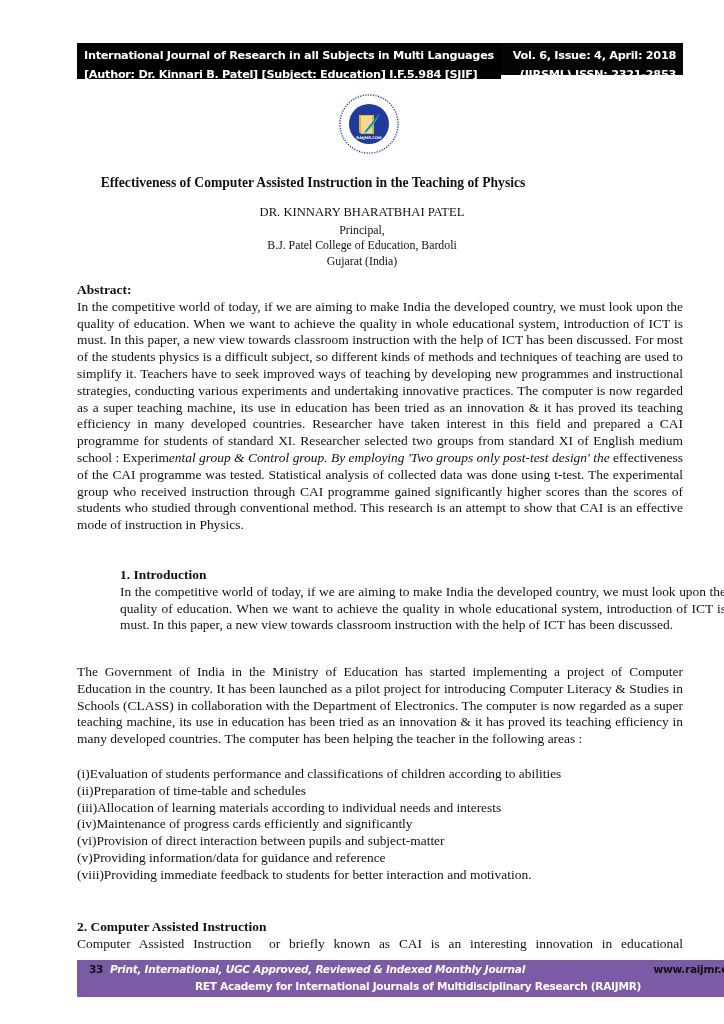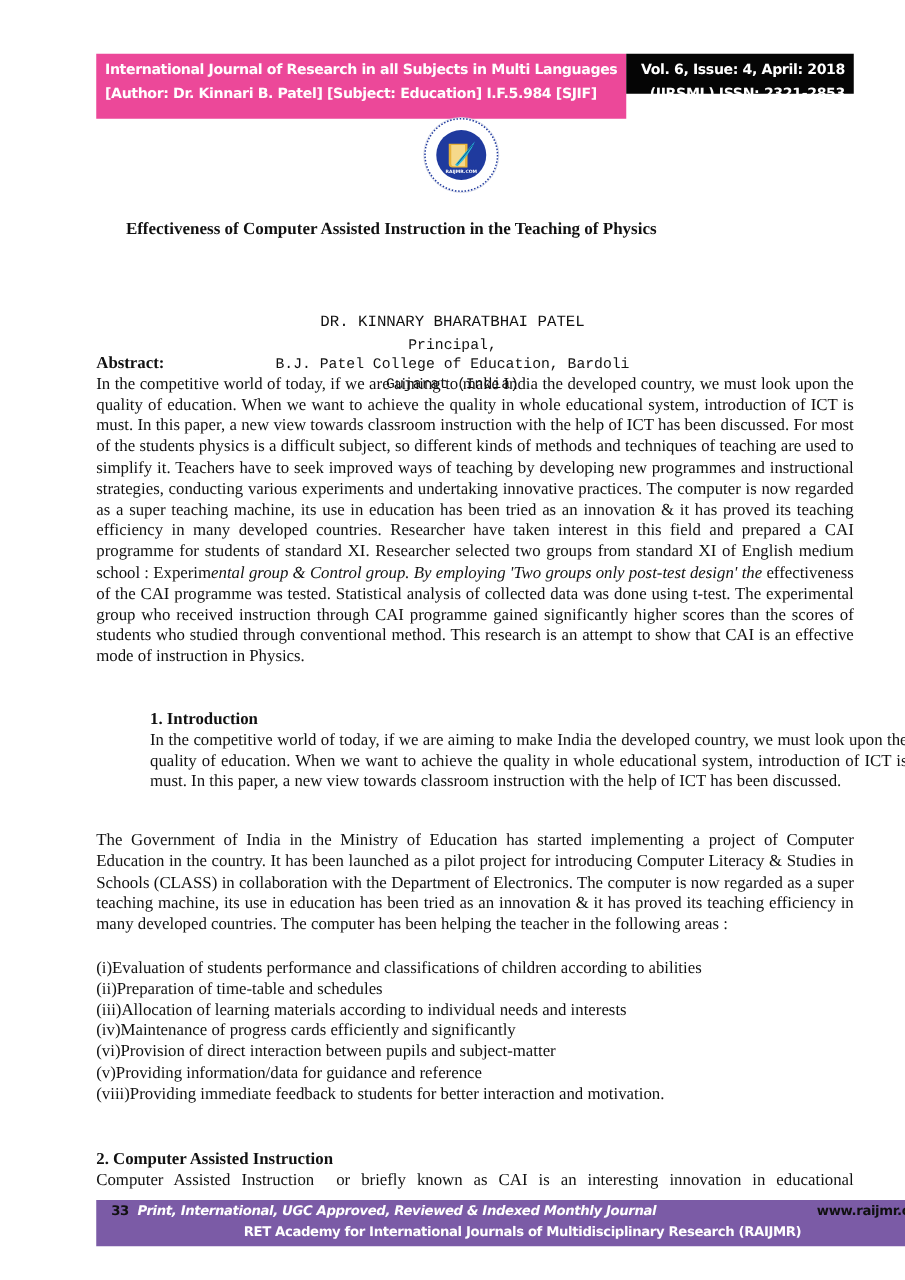--- a/index.html
+++ b/index.html
@@ -1,26 +1,26 @@
 <!DOCTYPE html>
 <html><head>
 <meta charset="utf-8">
 <style>
   html, body { margin: 0; padding: 0; background: #ffffff; }
   body { width: 724px; height: 1024px; position: relative; overflow: hidden; }
   .header { position: absolute; left: 77px; top: 43px; width: 606px; height: 44px; display: flex; }
-  .header-left { background: #ec4899; color: #ffffff; width: 424px; height: 52px; box-sizing: border-box; padding: 3px 0 0 7px;
+  .header-left { background: #000000; color: #ffffff; width: 424px; height: 36px; box-sizing: border-box; padding: 3px 0 0 7px;
     font-family: "DejaVu Sans", sans-serif; font-weight: bold; font-size: 11.3px; line-height: 19px; white-space: nowrap; letter-spacing: -0.3px; }
   .header-right { background: #050505; color: #ffffff; flex: 1; height: 32px; box-sizing: border-box; padding: 3px 7px 0 0;
     font-family: "DejaVu Sans", sans-serif; font-weight: bold; font-size: 11.3px; line-height: 19px; text-align: right; white-space: nowrap; letter-spacing: -0.3px; }
   .logo { position: absolute; left: 338px; top: 93px; width: 62px; height: 62px; }
   .title { position: absolute; left: 0; width: 626px; top: 175px; text-align: center;
     font-family: "Liberation Serif", serif; font-weight: bold; font-size: 13.6px; color: #111; }
   .author-block { position: absolute; left: 0; width: 724px; top: 205px; text-align: center;
-    font-family: Liberation Mono, monospace; font-size: 11.8px; line-height: 15.5px; color: #111; margin-top: 46px; }
+    font-family: Liberation Serif, serif; font-size: 11.8px; line-height: 15.5px; color: #111; }
   .author-name { font-size: 12.6px; margin-bottom: 2px; }
   .body { position: absolute; left: 77px; width: 606px; font-family: "Liberation Serif", serif; font-size: 13.45px; line-height: 16.8px; color: #111; }
   .justify { text-align: justify; text-align-last: left; }
   .h { font-weight: bold; }
   .abstract { top: 282px; }
   .intro { top: 567px; margin-left: 43px; }
   .gov { top: 664px; }
   .list { top: 766px; }
   .list div { white-space: nowrap; }
   .cai { top: 919px; }

